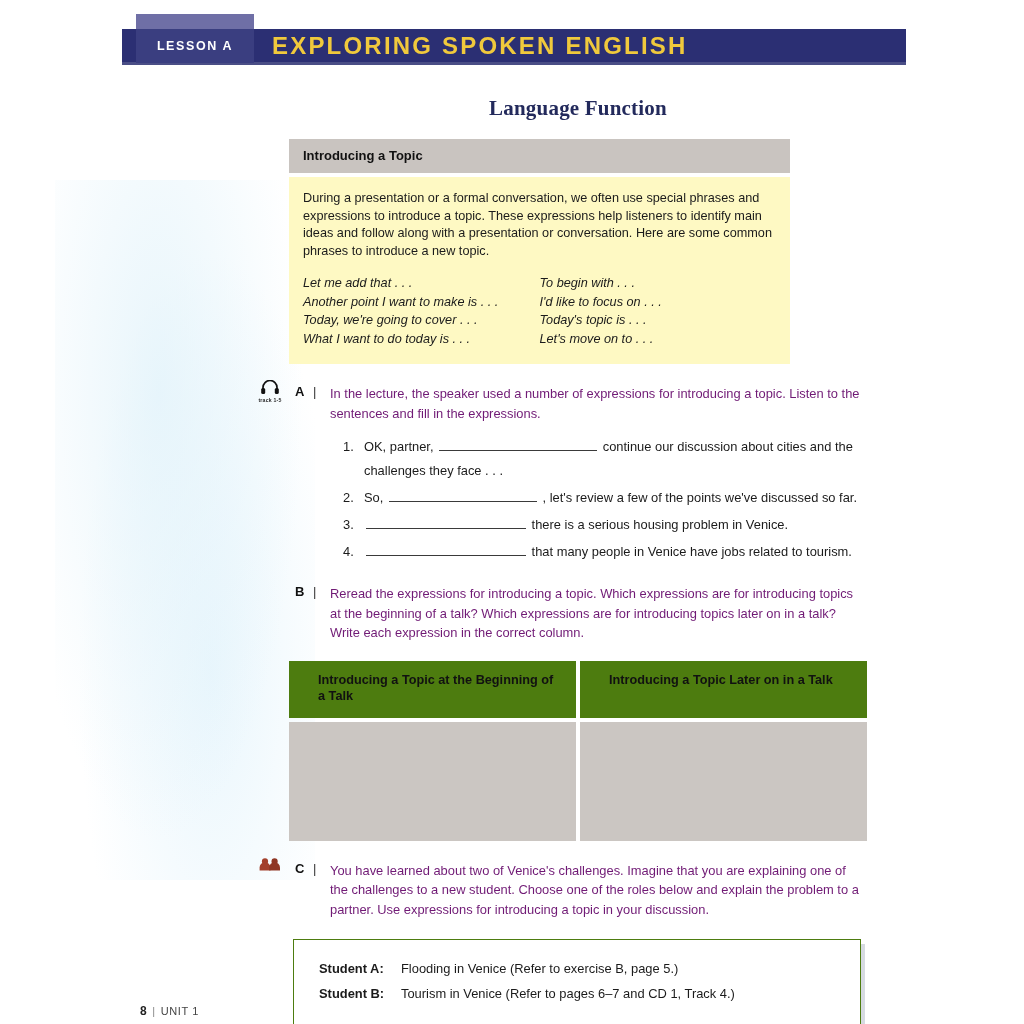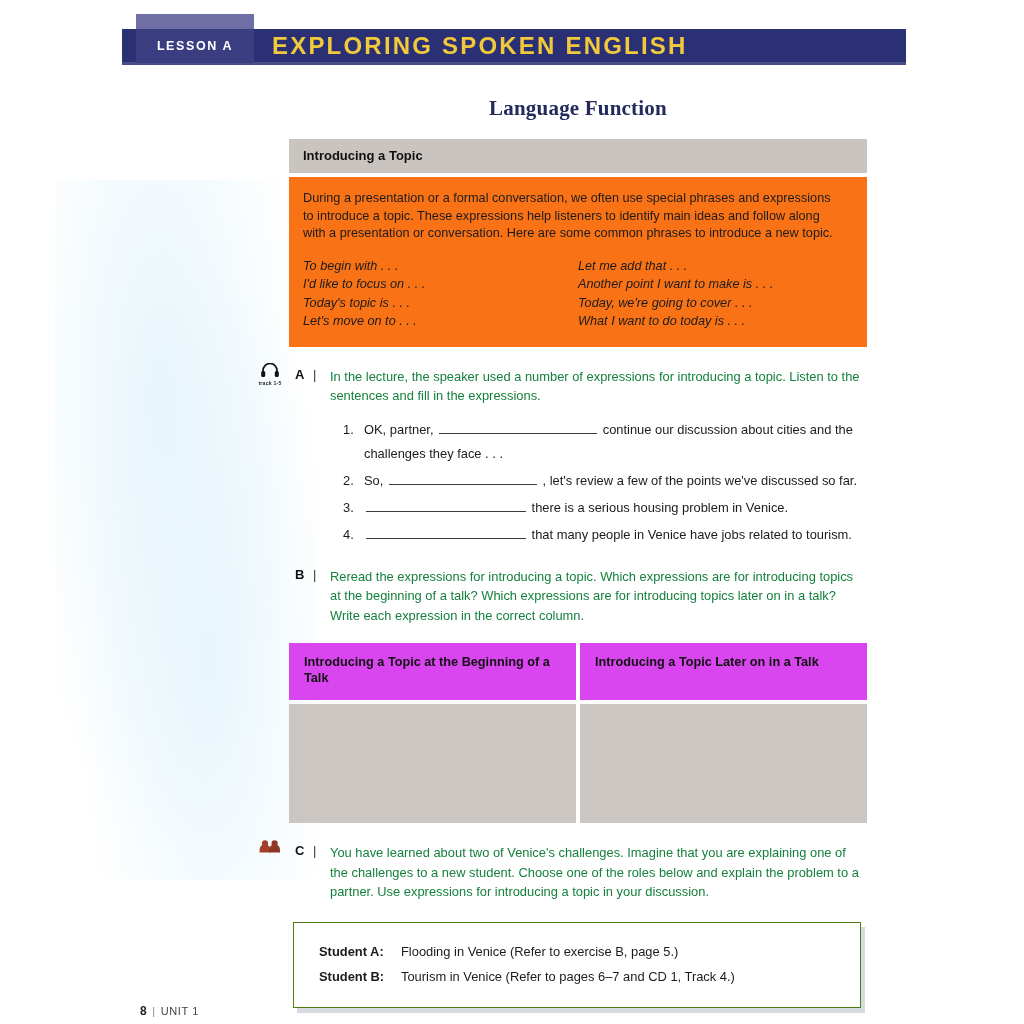--- a/index.html
+++ b/index.html
@@ -105,31 +105,31 @@
     margin: 0 0 18px 0;
     font-family: "Liberation Serif", serif;
     font-size: 21px;
     font-weight: bold;
     color: #232a5c;
     letter-spacing: 0.2px;
     text-align: center;
   }
 
   
-  .fn-box { width: 578px; }
+  .fn-box { width: 501px; }
   .fn-head {
     background: #c9c4c0;
     padding: 9px 14px 10px 14px;
     font-size: 13px;
     font-weight: bold;
     color: #111;
   }
   .fn-gap { height: 4px; background: #ffffff; }
   .fn-body {
-    background: #f97316;
+    background: #fef9c3;
     padding: 13px 14px 16px 14px;
   }
   .fn-body p {
     margin: 0;
     font-size: 12.7px;
     line-height: 17.5px;
     color: #1b1b1b;
     max-width: 534px;
   }
   .phrase-cols {
@@ -161,21 +161,21 @@
   .ex-pipe {
     position: absolute;
     left: 24px;
     top: 0;
     font-size: 13px;
     color: #333;
   }
   .ex-text {
     font-size: 12.9px;
     line-height: 19.5px;
-    color: #15803d;
+    color: #701a75;
   }
 
   
   .gutter-icon {
     position: absolute;
     left: -36px;
     top: -4px;
     width: 34px;
     text-align: center;
   }
@@ -223,22 +223,22 @@
 
   
   .answer-table {
     display: flex;
     gap: 4px;
     margin-top: 18px;
     width: 578px;
   }
   .answer-col { width: 287px; }
   .answer-head {
-    background: #d946ef;
-    padding: 11px 13px 12px 15px;
+    background: #4d7c0f;
+    padding: 11px 13px 12px 29px;
     font-size: 12.7px;
     font-weight: bold;
     line-height: 16px;
     color: #111;
     min-height: 34px;
   }
   .answer-cell {
     background: #cbc6c2;
     height: 119px;
     margin-top: 4px;
@@ -301,30 +301,30 @@
 
   <h1 class="section-title">Language Function</h1>
 
   <div class="fn-box">
     <div class="fn-head">Introducing a Topic</div>
     <div class="fn-gap"></div>
     <div class="fn-body">
       <p>During a presentation or a formal conversation, we often use special phrases and expressions to introduce a topic. These expressions help listeners to identify main ideas and follow along with a presentation or conversation. Here are some common phrases to introduce a new topic.</p>
       <div class="phrase-cols">
         <div class="phrase-col">
+          <div>Let me add that . . .</div>
+          <div>Another point I want to make is . . .</div>
+          <div>Today, we're going to cover . . .</div>
+          <div>What I want to do today is . . .</div>
+        </div>
+        <div class="phrase-col">
           <div>To begin with . . .</div>
           <div>I'd like to focus on . . .</div>
           <div>Today's topic is . . .</div>
           <div>Let's move on to . . .</div>
-        </div>
-        <div class="phrase-col">
-          <div>Let me add that . . .</div>
-          <div>Another point I want to make is . . .</div>
-          <div>Today, we're going to cover . . .</div>
-          <div>What I want to do today is . . .</div>
         </div>
       </div>
     </div>
   </div>
 
   <div class="exercise">
     <div class="gutter-icon">
       <svg width="20" height="14" viewBox="0 0 20 14" aria-hidden="true">
         <path d="M3 11 V7.5 A7 7 0 0 1 17 7.5 V11" fill="none" stroke="#111" stroke-width="1.7"></path>
         <rect x="1.2" y="8" width="4" height="6" rx="1.6" fill="#111"></rect>

